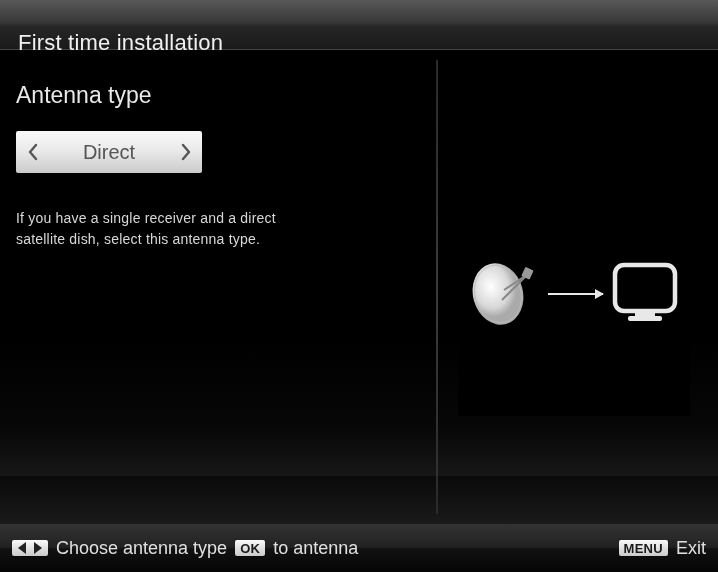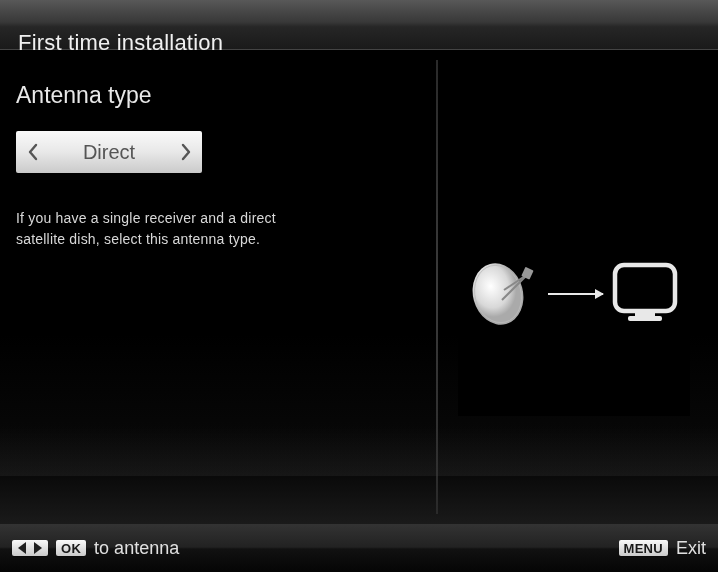--- a/index.html
+++ b/index.html
@@ -262,20 +262,21 @@
       <svg width="12" height="14" viewBox="0 0 12 14">
           <path d="M10 1 L2 7 L10 13 Z" fill="#222"></path>
         </svg>
     </span>
     <span class="key-tri">
       <svg width="12" height="14" viewBox="0 0 12 14">
           <path d="M2 1 L10 7 L2 13 Z" fill="#222"></path>
         </svg>
     </span>
   </span>
+  <span class="hint-text">Choose antenna type</span>
 
   <span class="key-badge">
     <span class="key-text">OK</span>
   </span>
   <span class="hint-text">to antenna</span>
 
   <span class="footer-spacer"></span>
 
   <span class="key-badge">
     <span class="key-text">MENU</span>

